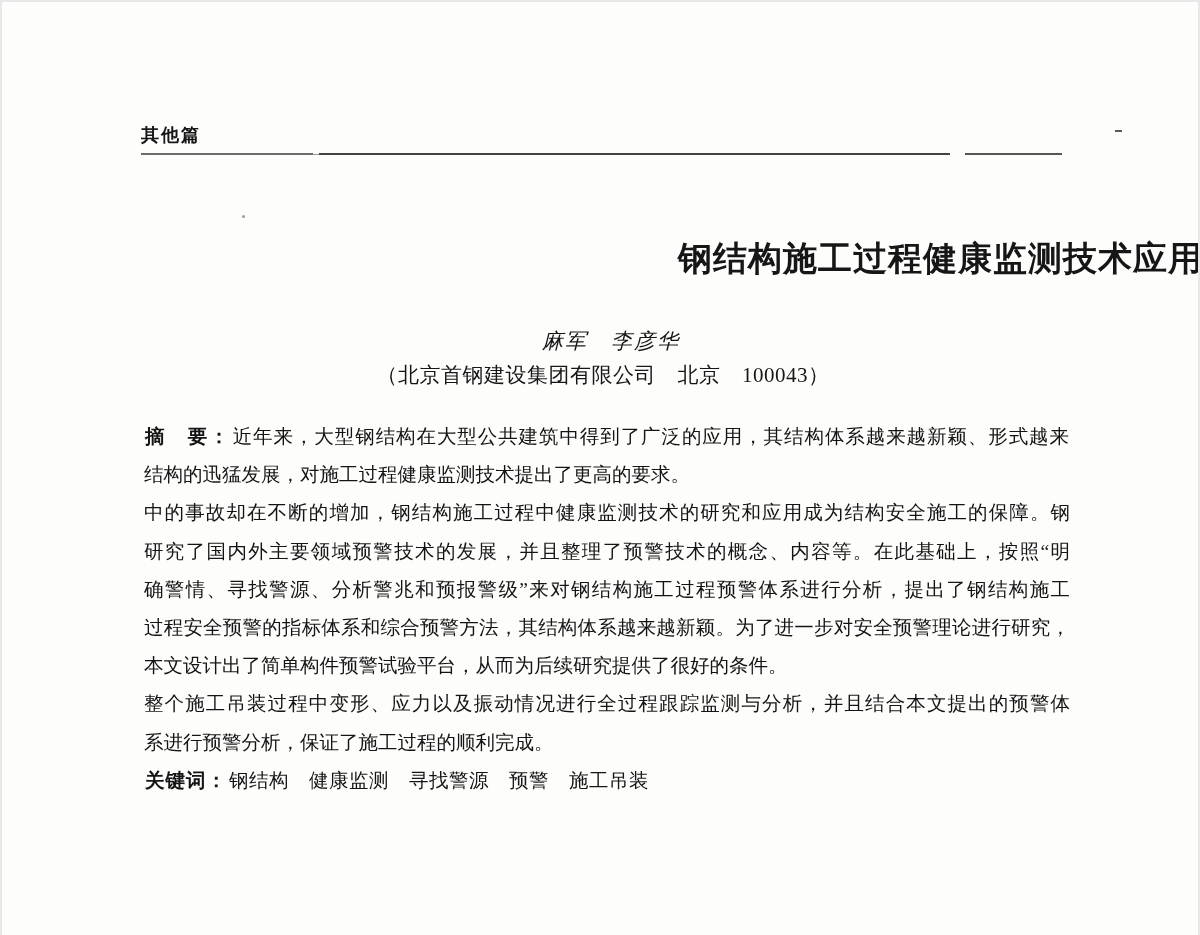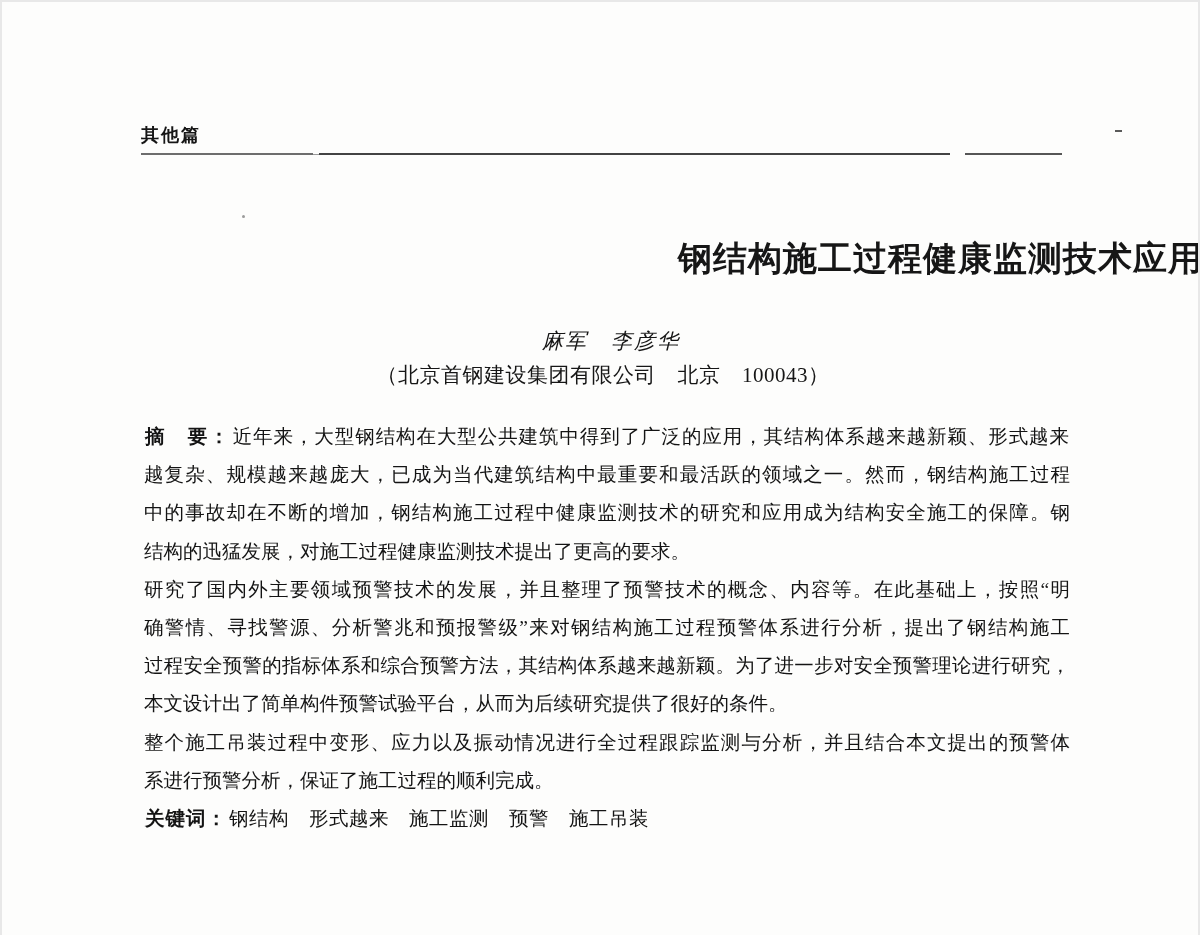--- a/index.html
+++ b/index.html
@@ -63,25 +63,24 @@
   <div class="speck-dash"></div>
   <div class="speck-dot"></div>
 
   <h1 class="title">钢结构施工过程健康监测技术应用</h1>
 
   <div class="authors">麻军　李彦华</div>
   <div class="affiliation">（北京首钢建设集团有限公司　北京　100043）</div>
 
   <div class="abstract">
     <div class="abs-line j"><span class="blabel">摘　要：</span><span>近年来，大型钢结构在大型公共建筑中得到了广泛的应用，其结构体系越来越新颖、形式越来</span></div>
-    <div class="abs-line j">越复杂、规模越来越庞大，已成为当代建筑结构中最重要和最活跃的领域之一。然而，钢结构施工过程</div>
+    <div class="abs-line">结构的迅猛发展，对施工过程健康监测技术提出了更高的要求。</div>
     <div class="abs-line j">中的事故却在不断的增加，钢结构施工过程中健康监测技术的研究和应用成为结构安全施工的保障。钢</div>
-    <div class="abs-line">结构的迅猛发展，对施工过程健康监测技术提出了更高的要求。</div>
     <div class="abs-line j">研究了国内外主要领域预警技术的发展，并且整理了预警技术的概念、内容等。在此基础上，按照“明</div>
     <div class="abs-line j">确警情、寻找警源、分析警兆和预报警级”来对钢结构施工过程预警体系进行分析，提出了钢结构施工</div>
     <div class="abs-line j">过程安全预警的指标体系和综合预警方法，其结构体系越来越新颖。为了进一步对安全预警理论进行研究，</div>
     <div class="abs-line">本文设计出了简单构件预警试验平台，从而为后续研究提供了很好的条件。</div>
     <div class="abs-line j">整个施工吊装过程中变形、应力以及振动情况进行全过程跟踪监测与分析，并且结合本文提出的预警体</div>
     <div class="abs-line">系进行预警分析，保证了施工过程的顺利完成。</div>
-    <div class="abs-line"><span class="blabel">关键词：</span><span class="kw-terms">钢结构　形式越来　施工监测　预警　施工吊装</span></div>
+    <div class="abs-line"><span class="blabel">关键词：</span><span class="kw-terms">钢结构　健康监测　寻找警源　预警　施工吊装</span></div>
   </div>
 
 </div>
 
 </body></html>

